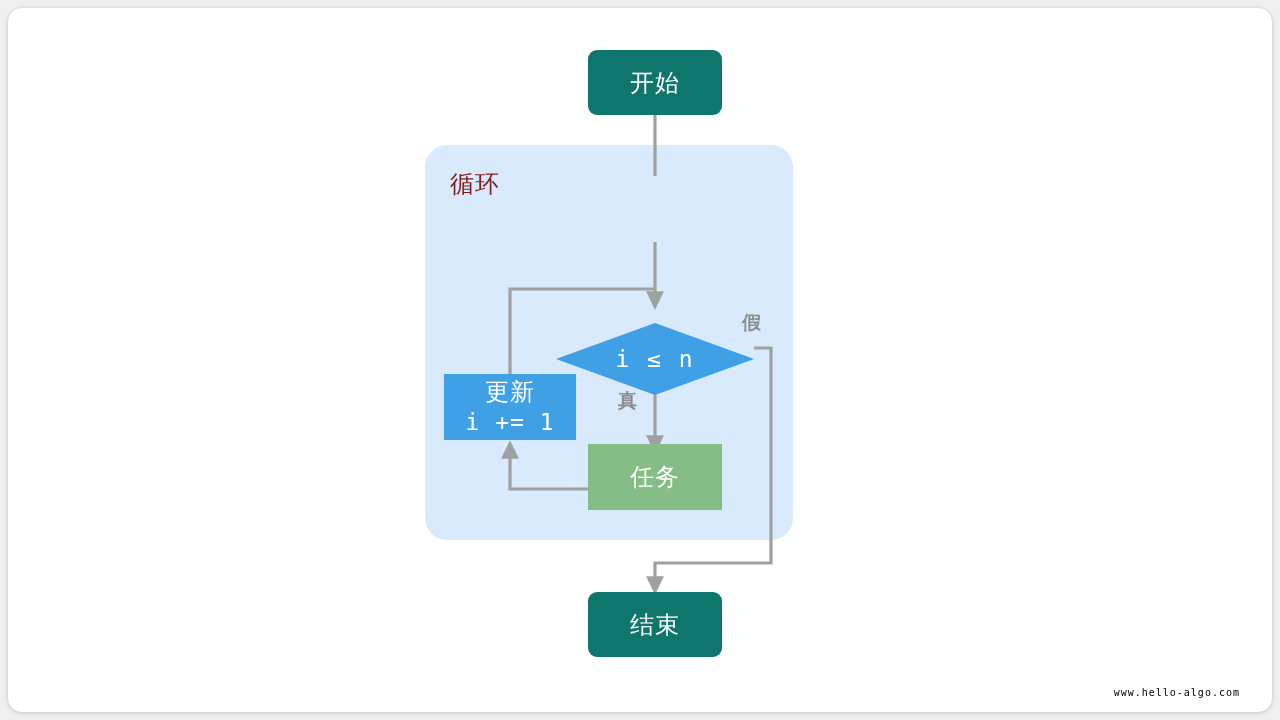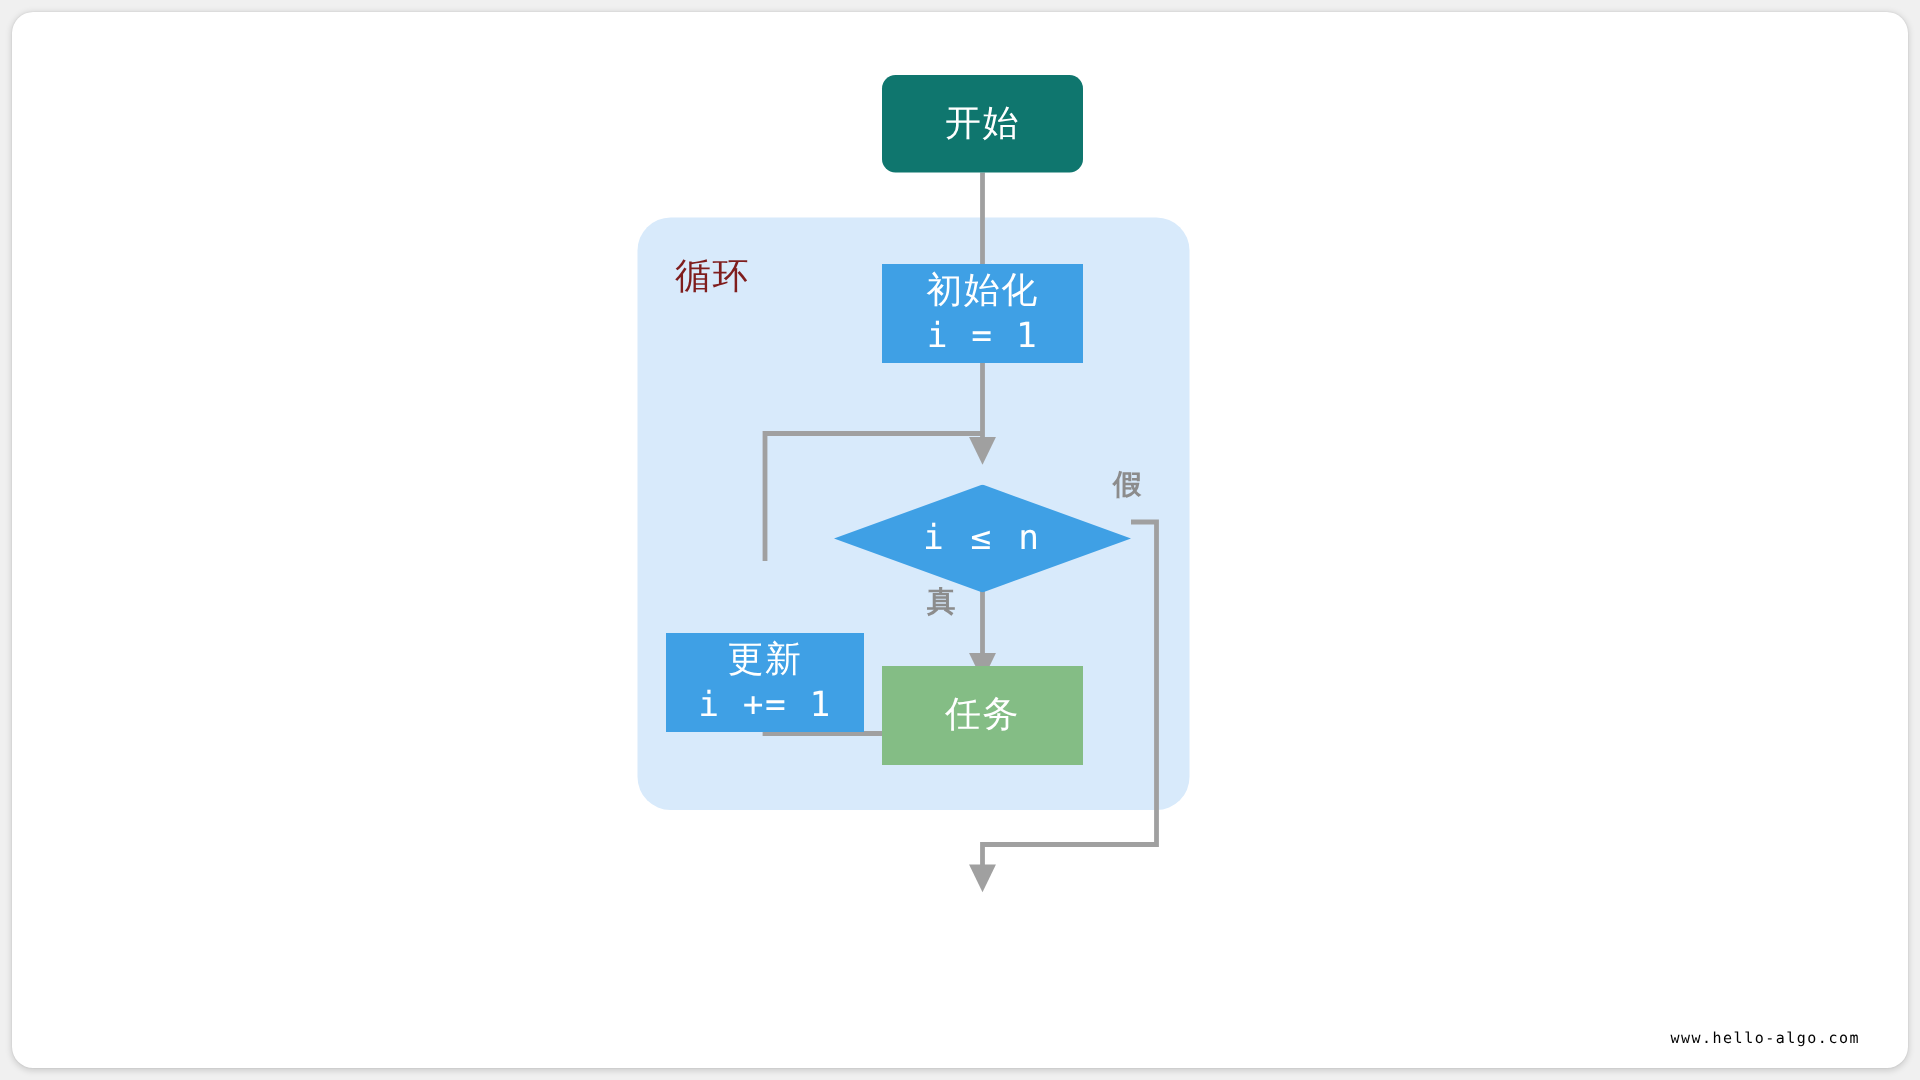--- a/index.html
+++ b/index.html
@@ -180,38 +180,37 @@
         <path d="M510,374 L510,289 L655,289"></path>
 
         <path d="M754,348 L771,348 L771,563 L655,563 L655,591" marker-end="url(#arrow)"></path>
       </g>
     </svg>
 
     <div class="node terminal" style="left:588px; top:50px; width:134px; height:65px;">
       <span class="cn">开始</span>
     </div>
 
-    <div class="node process" style="left:588px; top:176px; width:134px; height:66px;">
-      <span class="cn">初始化</span>
-      <span class="mono">i = 1</span>
-    </div>
 
     <div id="decision">
       <div class="shape"></div>
       <div class="txt">i ≤ n</div>
     </div>
 
-    <div class="node process" style="left:444px; top:374px; width:132px; height:66px;margin-top:48px;">
+    <div class="node process" style="left:444px; top:374px; width:132px; height:66px;">
       <span class="cn">更新</span>
       <span class="mono">i += 1</span>
     </div>
 
     <div class="node task" style="left:588px; top:444px; width:134px; height:66px;">
       <span class="cn">任务</span>
     </div>
 
+    <div class="node terminal" style="left:588px; top:592px; width:134px; height:65px;">
+      <span class="cn">结束</span>
+    </div>
 
     <div class="edge-label" style="left:618px; top:388px;">真</div>
     <div class="edge-label" style="left:742px; top:310px;">假</div>
 
     <div id="watermark">www.hello-algo.com</div>
   </div>
 </div>
 
 </body></html>

